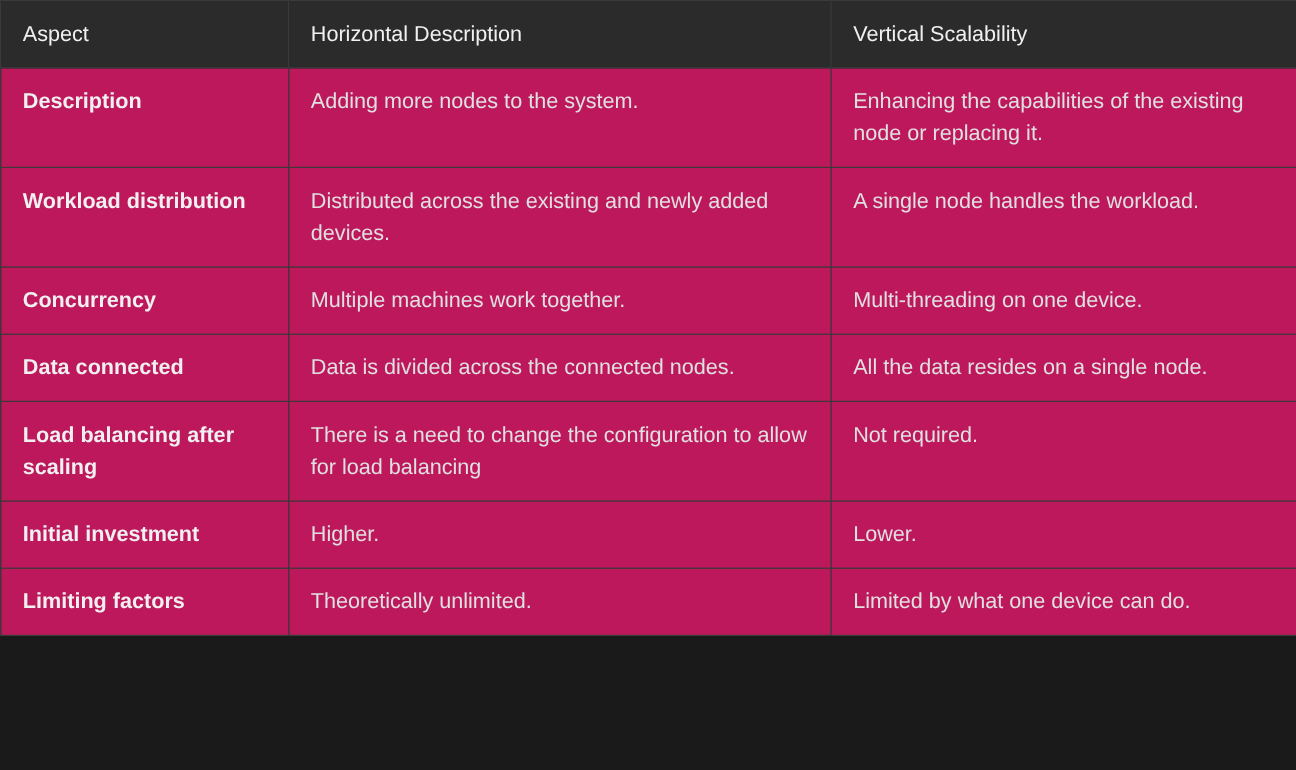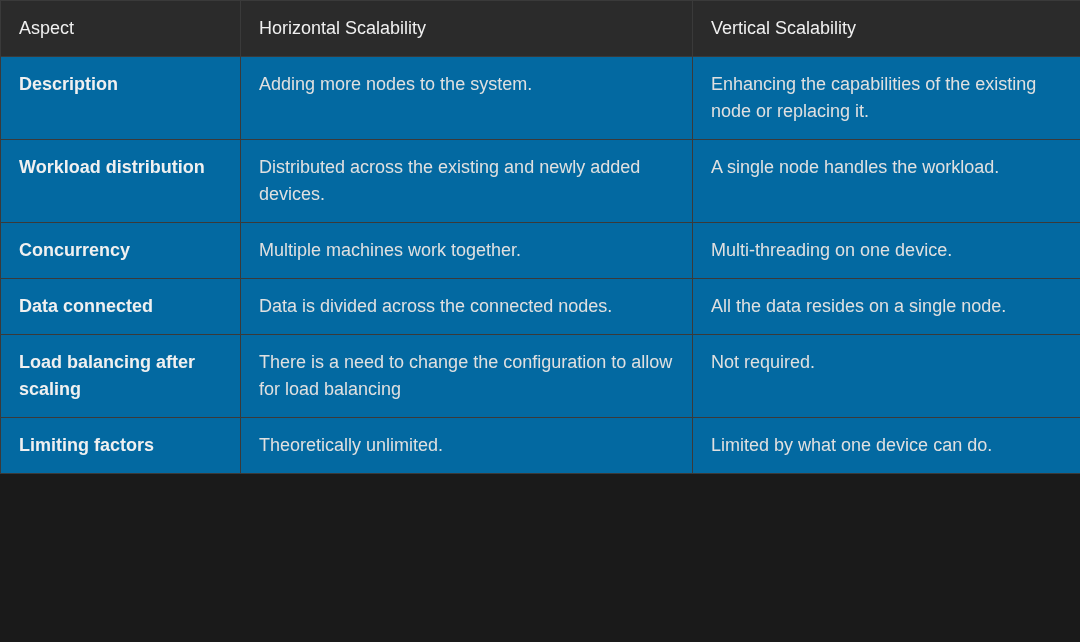--- a/index.html
+++ b/index.html
@@ -27,21 +27,21 @@
       vertical-align: top;
       font-size: 18px;
       line-height: 1.5;
     }
     th {
       background: #2b2b2b;
       font-weight: 400;
       color: #f0f0f0;
     }
     td {
-      background: #0369a1;
+      background: #be185d;
       color: #e0e0e0;
       margin-top: 24px;
     }
     td.aspect-cell {
       font-weight: 700;
       color: #f0f0f0;
     }
     col.col-aspect { width: 240px; }
     col.col-horiz { width: 452px; }
     col.col-vert { width: 388px; }
@@ -51,21 +51,21 @@
 
 <table>
   <colgroup>
     <col class="col-aspect">
     <col class="col-horiz">
     <col class="col-vert">
   </colgroup>
   <thead>
     <tr>
       <th>Aspect</th>
-      <th>Horizontal Scalability</th>
+      <th>Horizontal Description</th>
       <th>Vertical Scalability</th>
     </tr>
   </thead>
   <tbody>
     <tr>
       <td class="aspect-cell">Description</td>
       <td>Adding more nodes to the system.</td>
       <td>Enhancing the capabilities of the existing node or replacing it.</td>
     </tr>
     <tr>
@@ -82,18 +82,23 @@
       <td class="aspect-cell">Data connected</td>
       <td>Data is divided across the connected nodes.</td>
       <td>All the data resides on a single node.</td>
     </tr>
     <tr>
       <td class="aspect-cell">Load balancing after scaling</td>
       <td>There is a need to change the configuration to allow for load balancing</td>
       <td>Not required.</td>
     </tr>
     <tr>
+      <td class="aspect-cell">Initial investment</td>
+      <td>Higher.</td>
+      <td>Lower.</td>
+    </tr>
+    <tr>
       <td class="aspect-cell">Limiting factors</td>
       <td>Theoretically unlimited.</td>
       <td>Limited by what one device can do.</td>
     </tr>
   </tbody>
 </table>
 
 </body></html>

